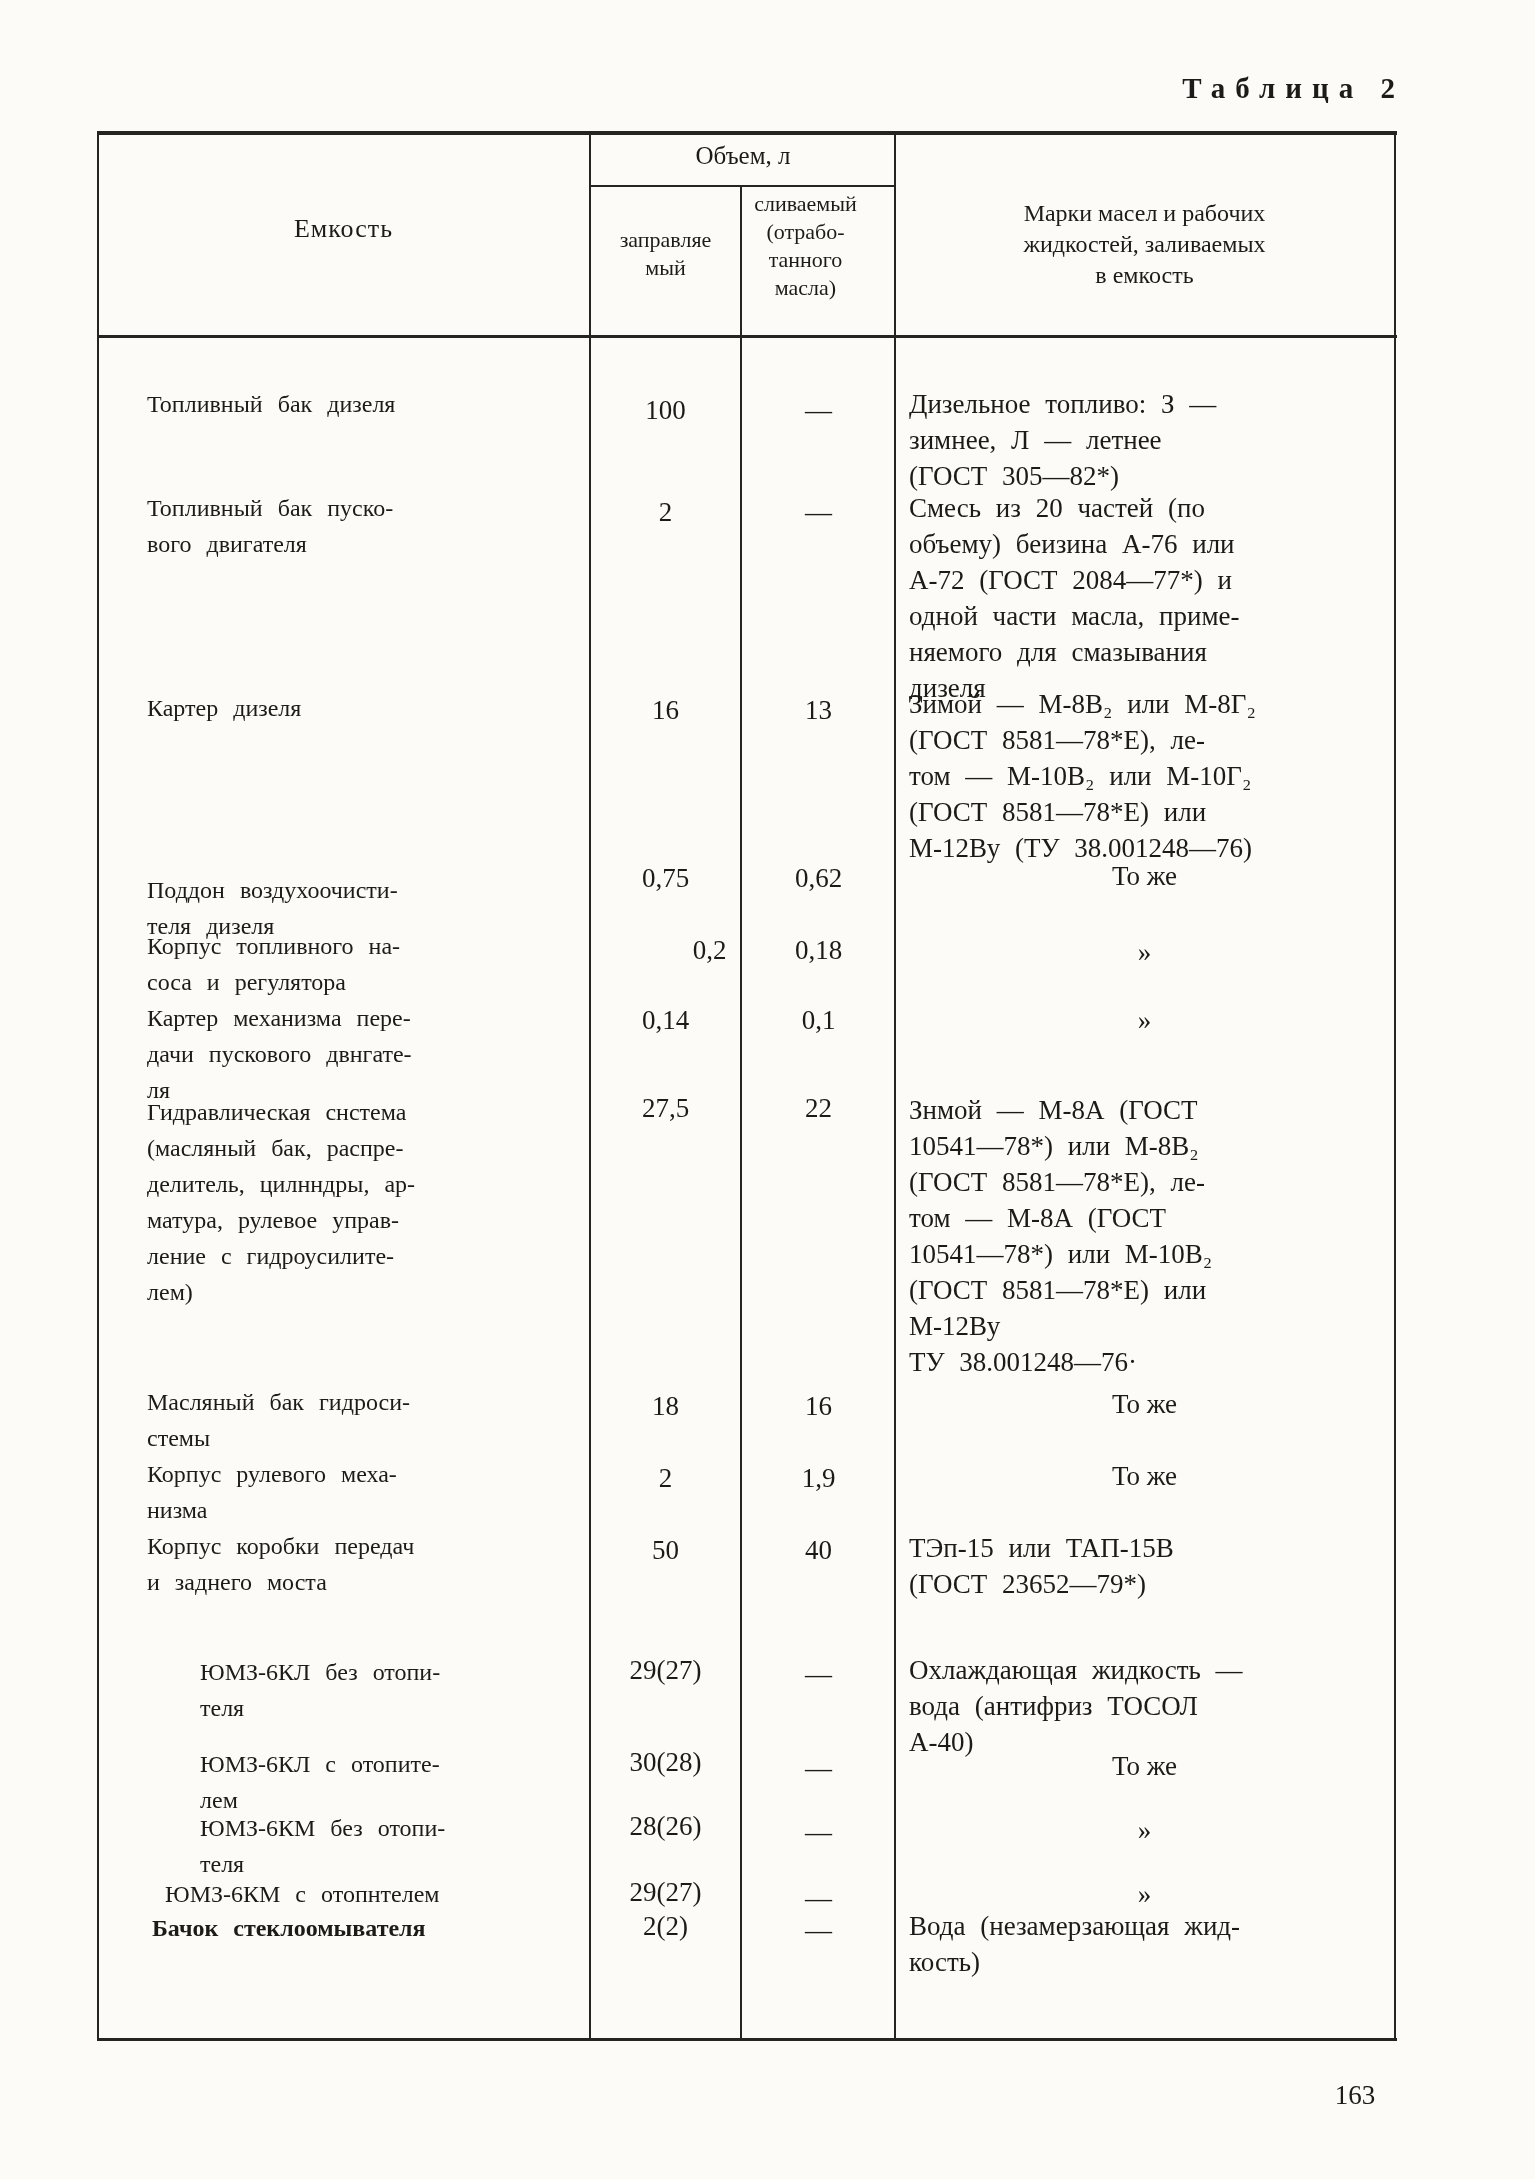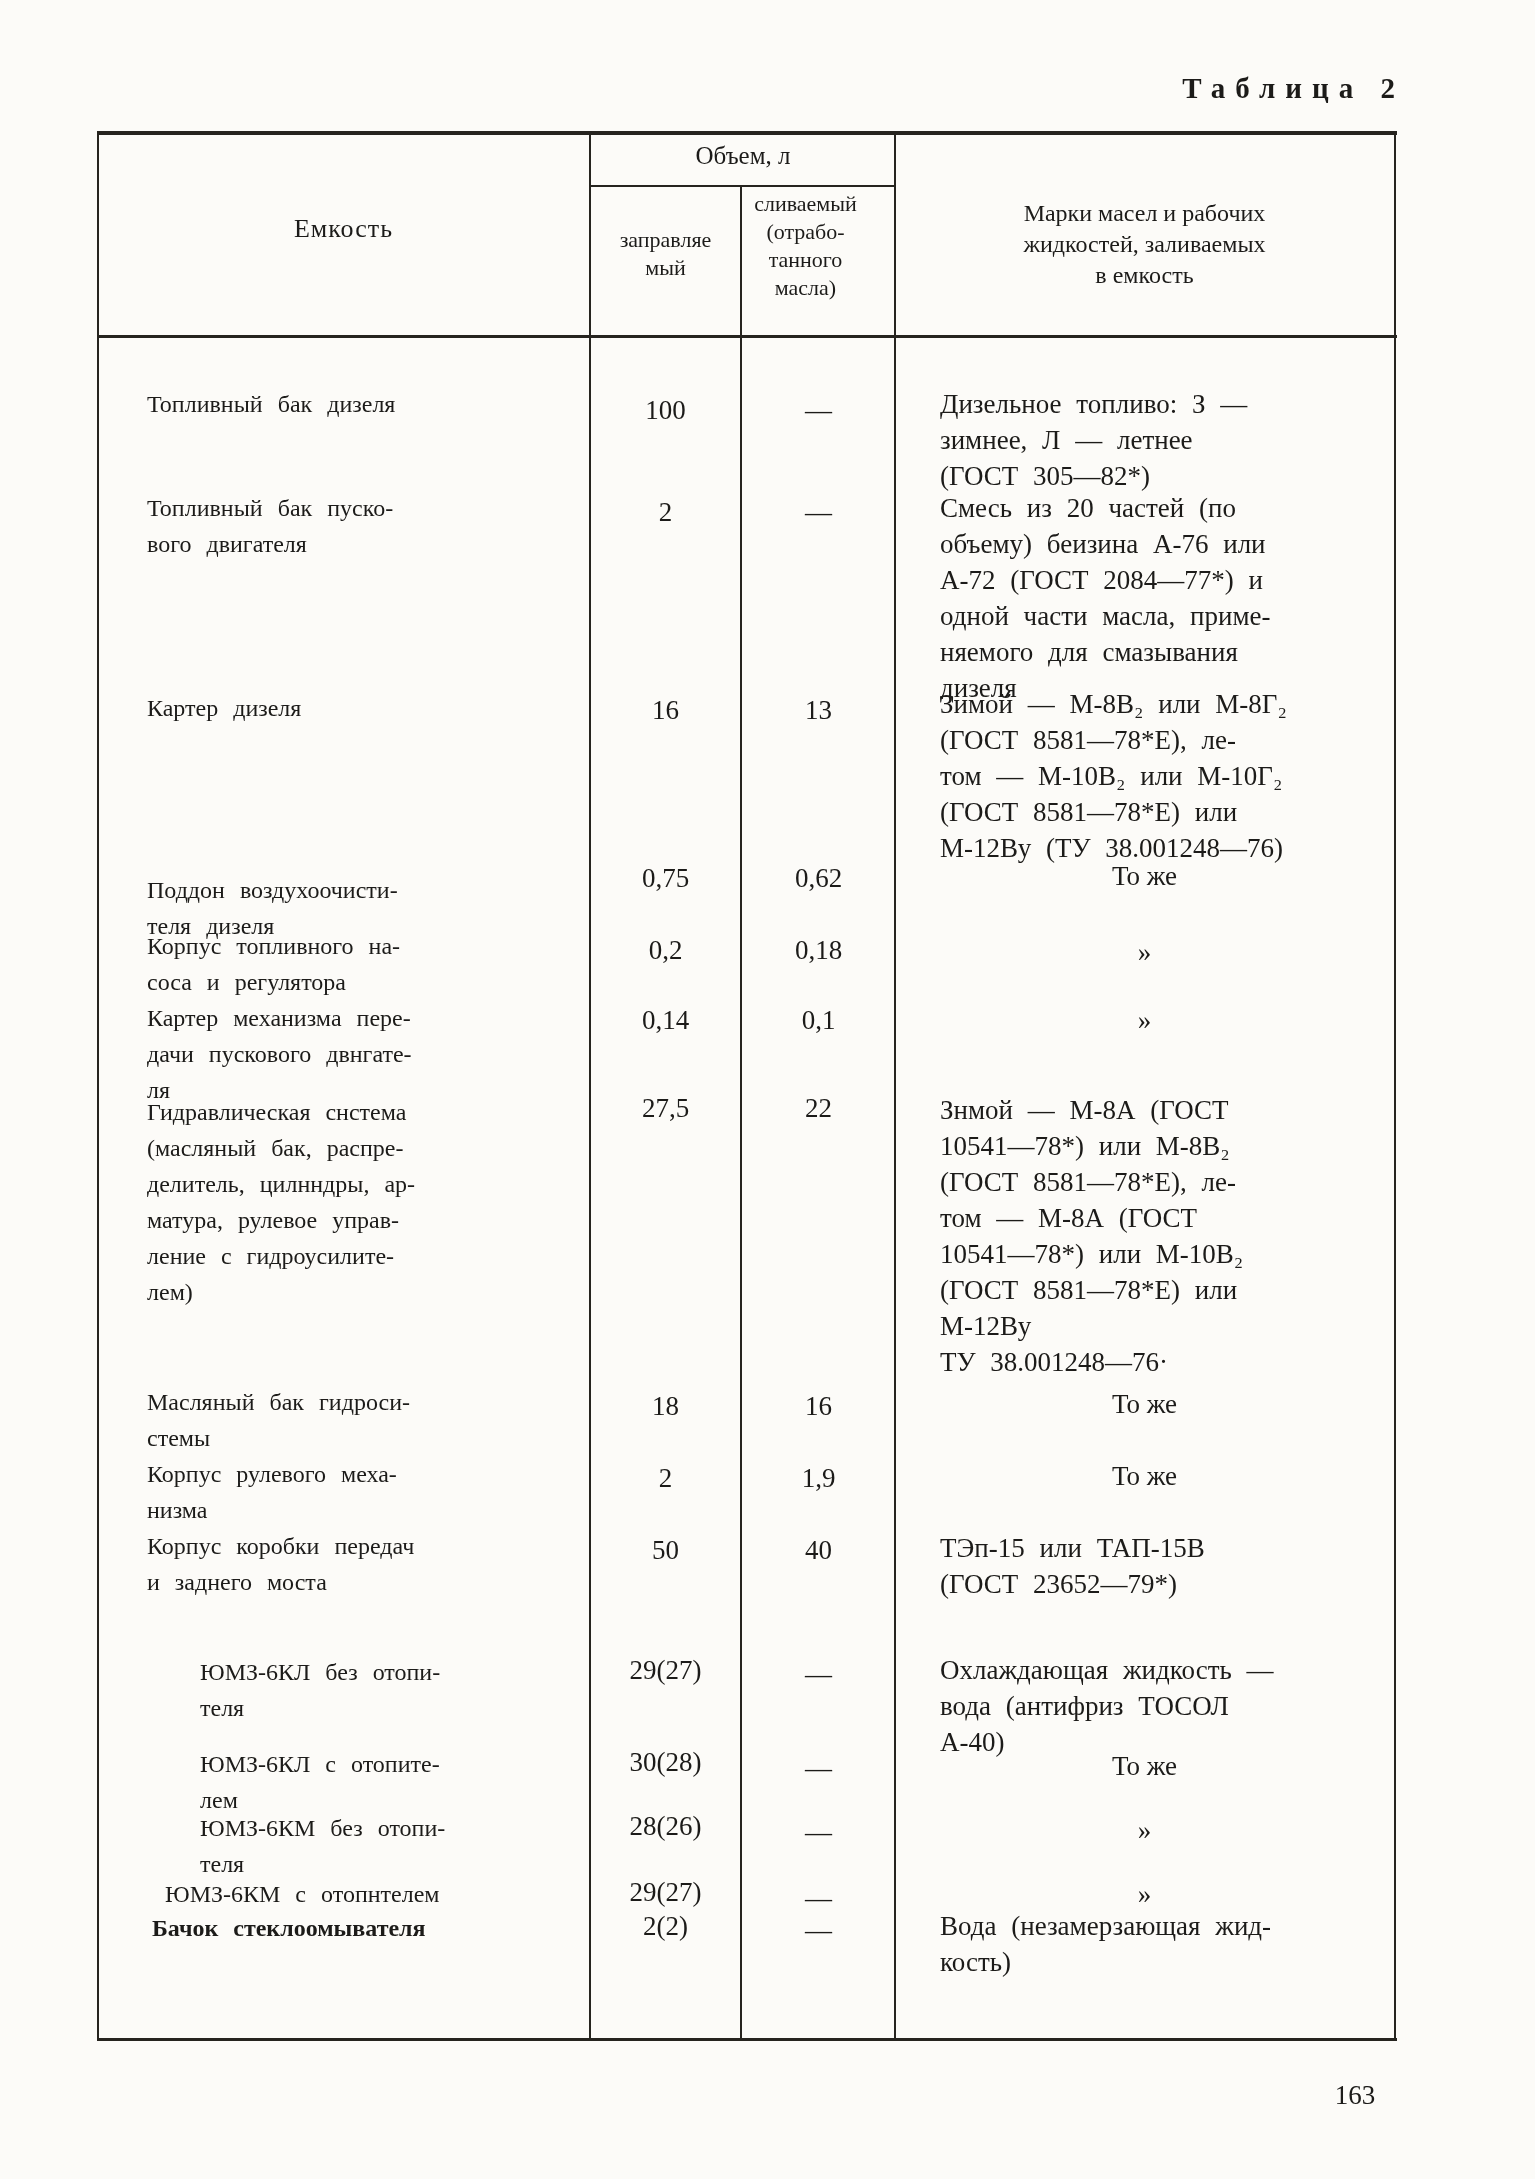--- a/index.html
+++ b/index.html
@@ -24,21 +24,21 @@
   .h-emkost{left:99px;top:214px;width:489px;font-size:26px;letter-spacing:1px;}
   .h-obyem{left:590px;top:142px;width:306px;font-size:25px;}
   .h-sub{font-size:22px;line-height:28px;}
   .h-zapr{left:592px;top:226px;width:147px;}
   .h-sliv{left:743px;top:190px;width:125px;}
   .h-marki{left:896px;top:198px;width:497px;font-size:24px;line-height:31px;}
   .c1{position:absolute;left:147px;width:424px;font-size:24px;line-height:36px;
       white-space:pre-line;word-spacing:9px;}
   .c2{position:absolute;left:592px;width:147px;font-size:27px;line-height:36px;text-align:center;}
   .c3{position:absolute;left:743px;width:151px;font-size:27px;line-height:36px;text-align:center;}
-  .c4{position:absolute;left:940px;width:446px;font-size:27px;line-height:36px;
+  .c4{position:absolute;left:909px;width:446px;font-size:27px;line-height:36px;
       white-space:pre-line;word-spacing:8px;}
   .c4.center{left:896px;width:497px;text-align:center;word-spacing:normal;}
   .pagenum{position:absolute;left:1300px;top:2080px;width:110px;
       font-size:27px;text-align:center;}
 </style>
 </head>
 <body>
 
 <div class="page">
 
@@ -94,21 +94,21 @@
 М-12Ву (ТУ 38.001248—76)</div>
 
   <div class="c1" style="top:856px;margin-top:16px;">Поддон воздухоочисти-
 теля дизеля</div>
   <div class="c2" style="top:860px;">0,75</div>
   <div class="c3" style="top:860px;">0,62</div>
   <div class="c4 center" style="top:858px;">То же</div>
 
   <div class="c1" style="top:928px;">Корпус топливного на-
 соса и регулятора</div>
-  <div class="c2" style="top:932px;">0,2</div>
+  <div class="c2" style="top:932px;padding-left:44px;">0,2</div>
   <div class="c3" style="top:932px;">0,18</div>
   <div class="c4 center" style="top:934px;">»</div>
 
   <div class="c1" style="top:1000px;">Картер механизма пере-
 дачи пускового двнгате-
 ля</div>
   <div class="c2" style="top:1002px;">0,14</div>
   <div class="c3" style="top:1002px;">0,1</div>
   <div class="c4 center" style="top:1002px;">»</div>
 

